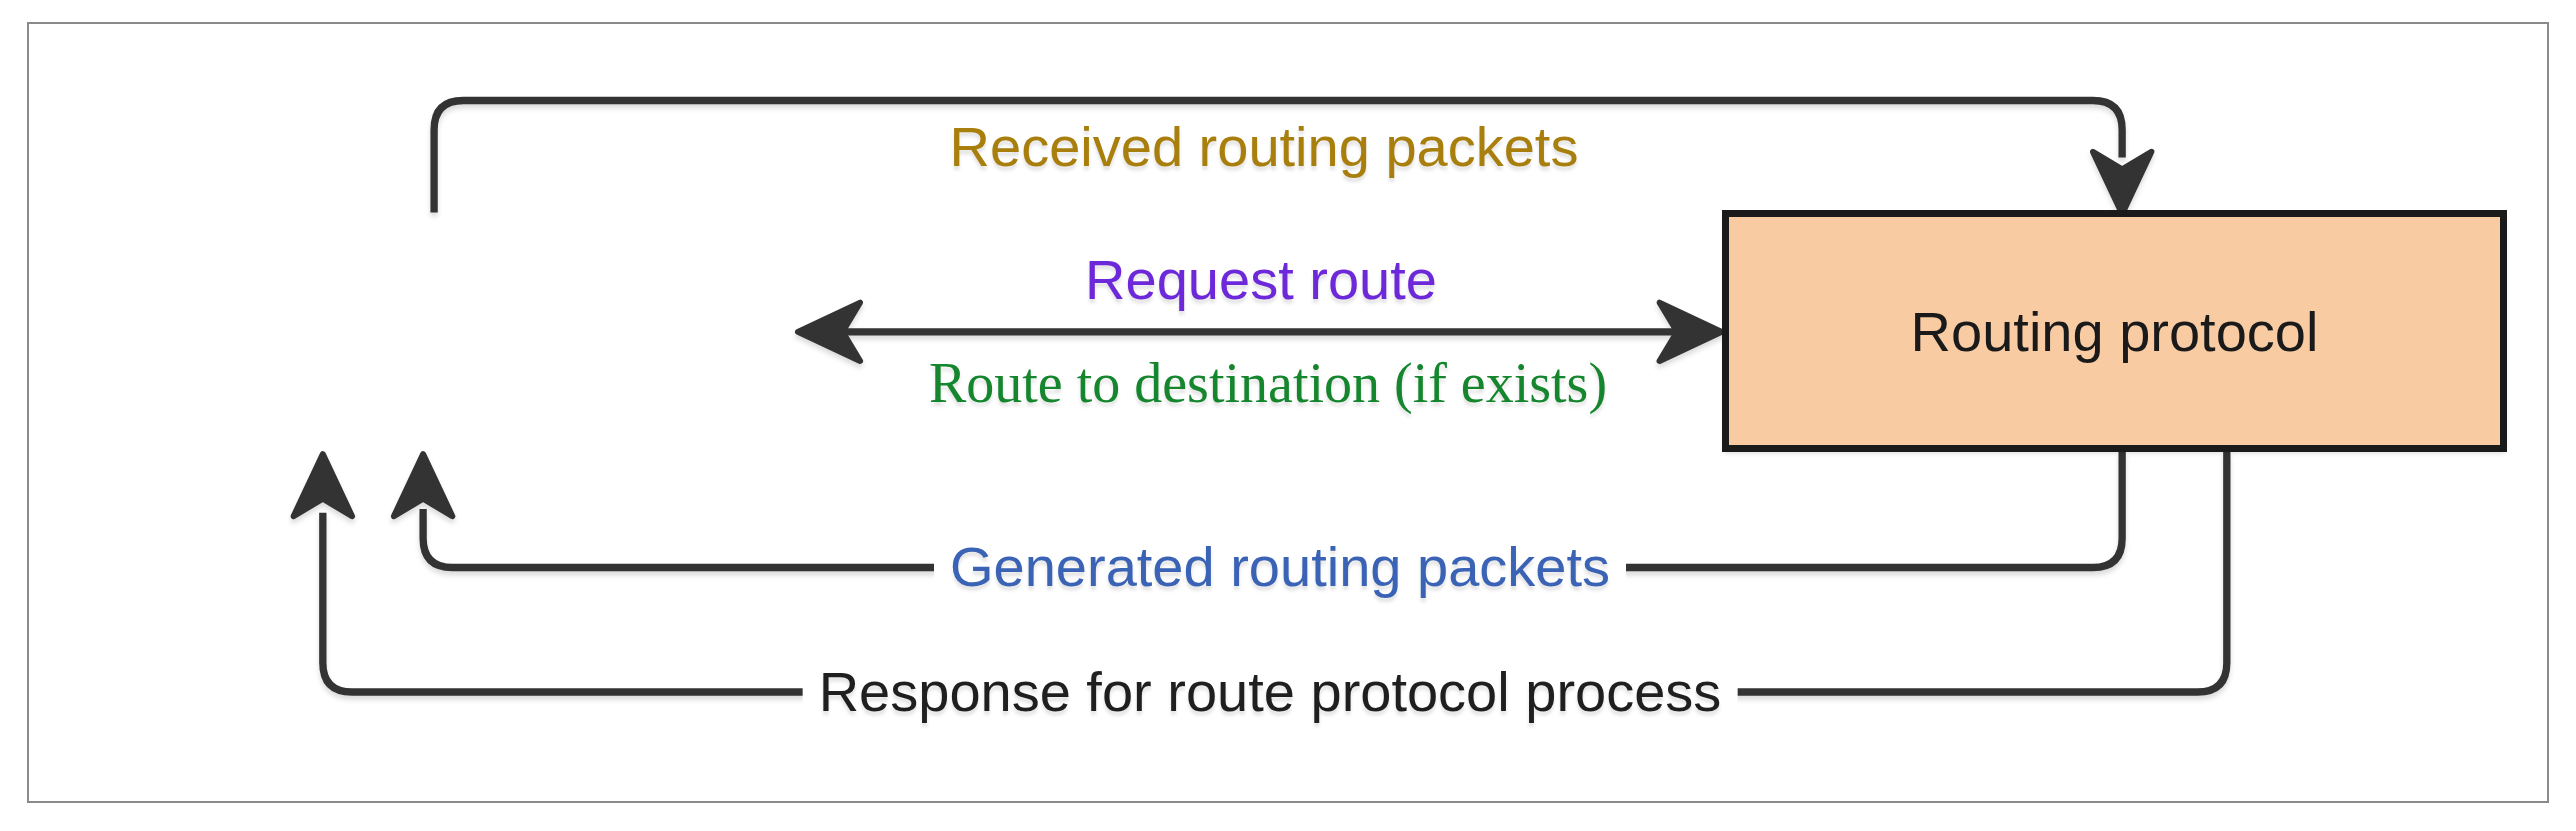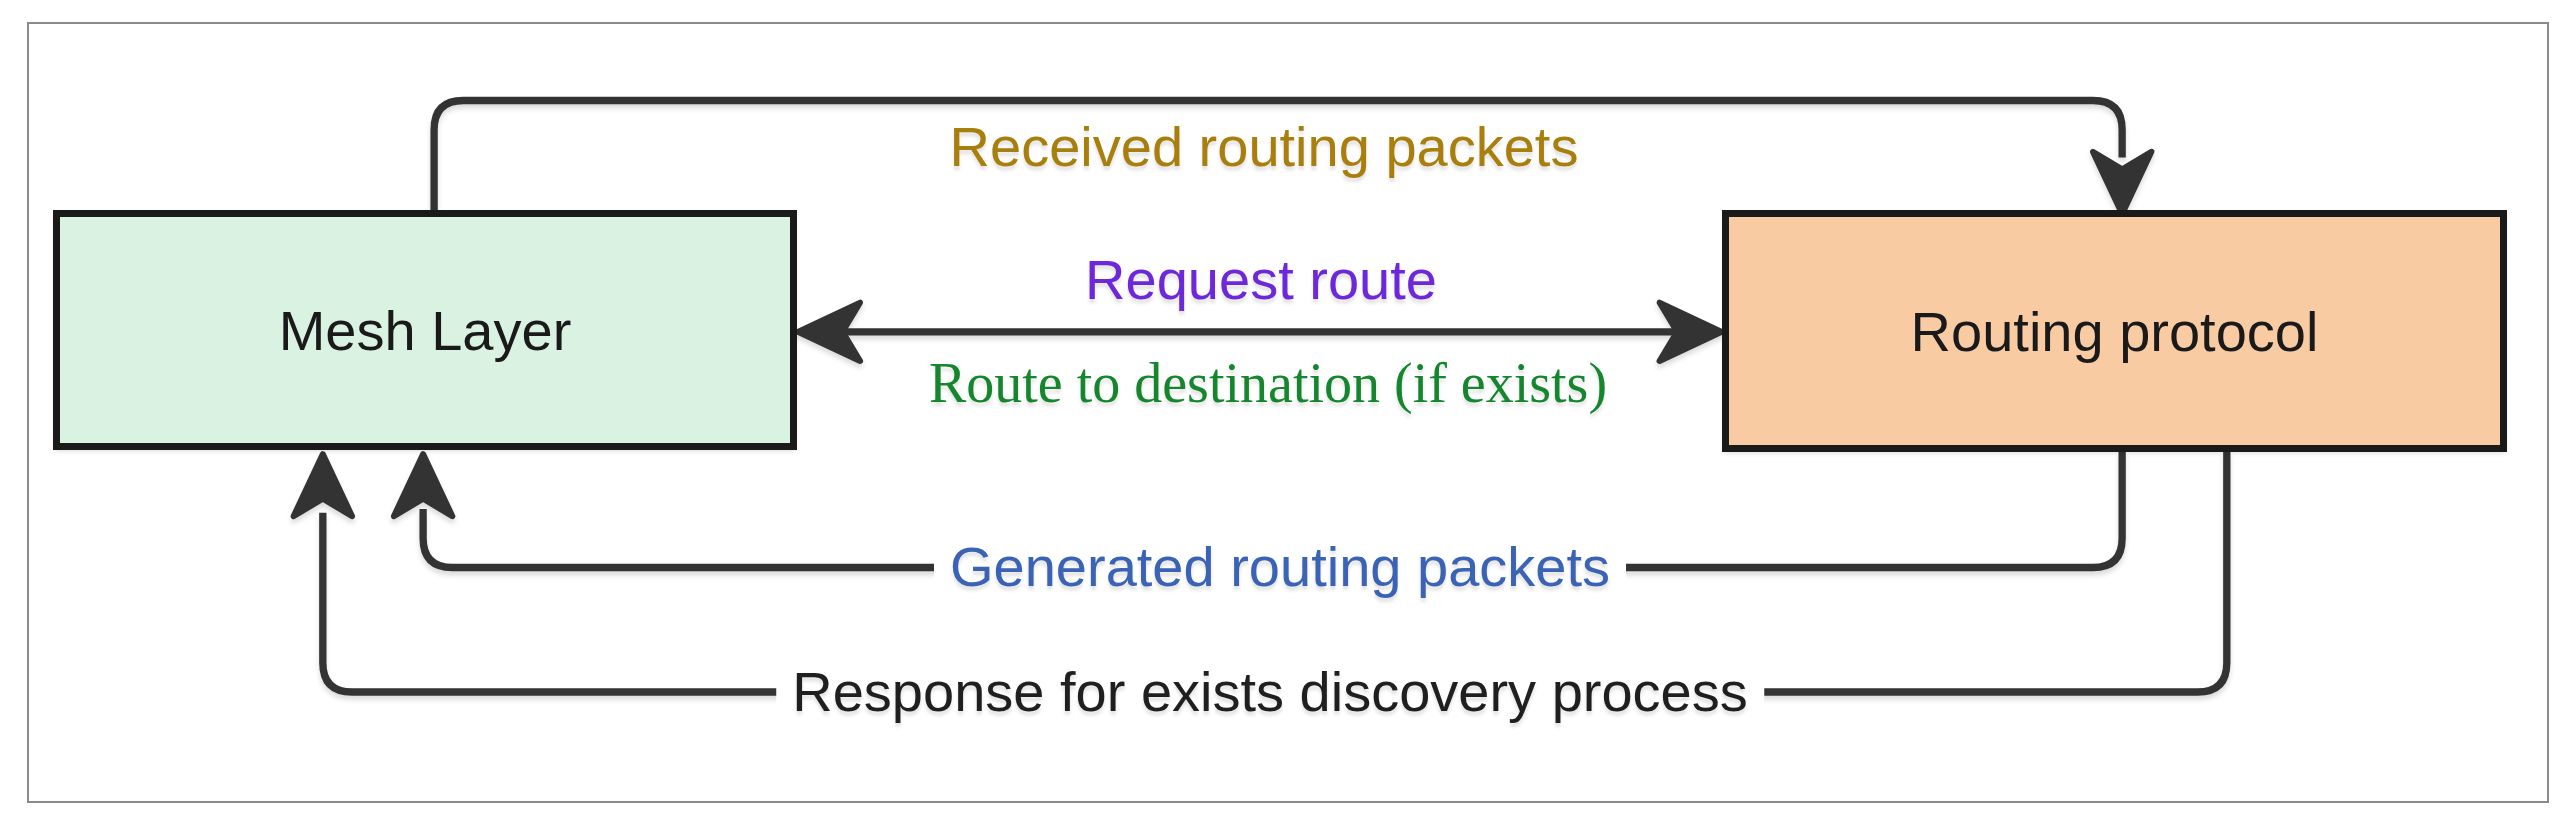--- a/index.html
+++ b/index.html
@@ -101,32 +101,29 @@
     </g>
     <g style="fill: rgb(51, 51, 51); stroke: rgb(51, 51, 51);">
       <polygon points="2899,292 2939,207 2899,231 2859,207"></polygon>
       <polygon points="1090,453 1175,413 1151,453 1175,493"></polygon>
       <polygon points="2352,453 2267,413 2291,453 2267,493"></polygon>
       <polygon points="578,620 618,705 578,681 538,705"></polygon>
       <polygon points="441,620 481,705 441,681 401,705"></polygon>
     </g>
   </svg>
 
-  <div class="node node-mesh" style="background: rgb(217, 242, 226); border-color: rgb(26, 26, 26);">
-    <span class="node-label" style="color: rgb(26, 26, 26);">Mesh Layer</span>
-  </div>
 
   <div class="node node-routing" style="background: rgb(249, 203, 163); border-color: rgb(26, 26, 26);">
     <span class="node-label" style="color: rgb(26, 26, 26);">Routing protocol</span>
   </div>
 
   <div class="edge-label on-line lbl-received" style="color: rgb(168, 126, 13);">Received routing packets</div>
 
   <div class="edge-label lbl-request" style="color: #6d28d9;">Request route</div>
 
   <div class="edge-label lbl-routedest" style="color: rgb(21, 134, 46);">Route to destination (if exists)</div>
 
   <div class="edge-label on-line lbl-generated" style="color: rgb(58, 98, 181);">Generated routing packets</div>
 
-  <div class="edge-label on-line lbl-response" style="color: rgb(31, 31, 31);">Response for exists discovery process</div>
+  <div class="edge-label on-line lbl-response" style="color: rgb(31, 31, 31);">Response for route protocol process</div>
 
 </div>
 
 
 </body></html>

